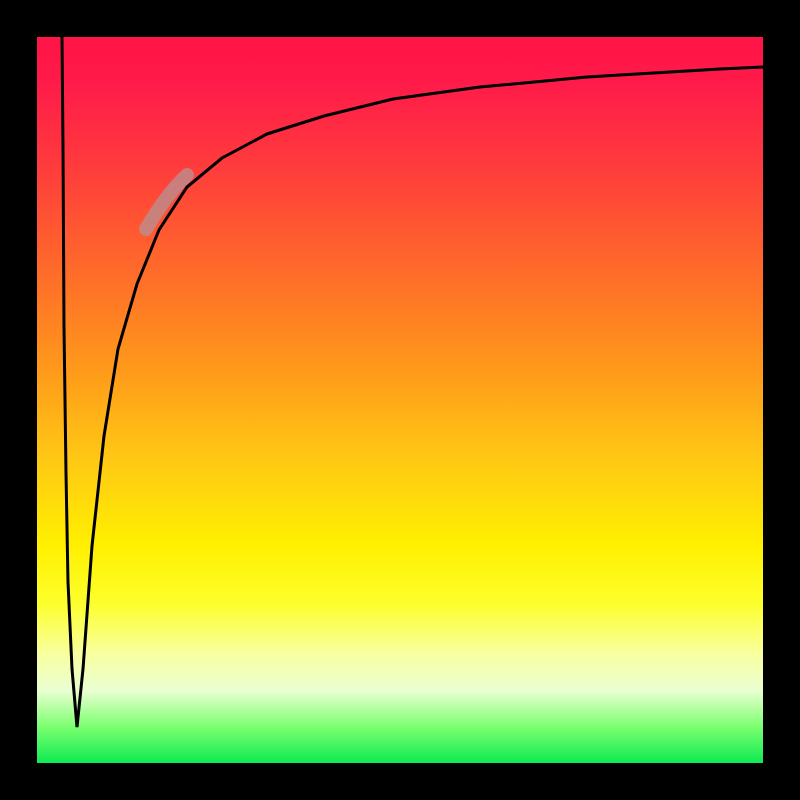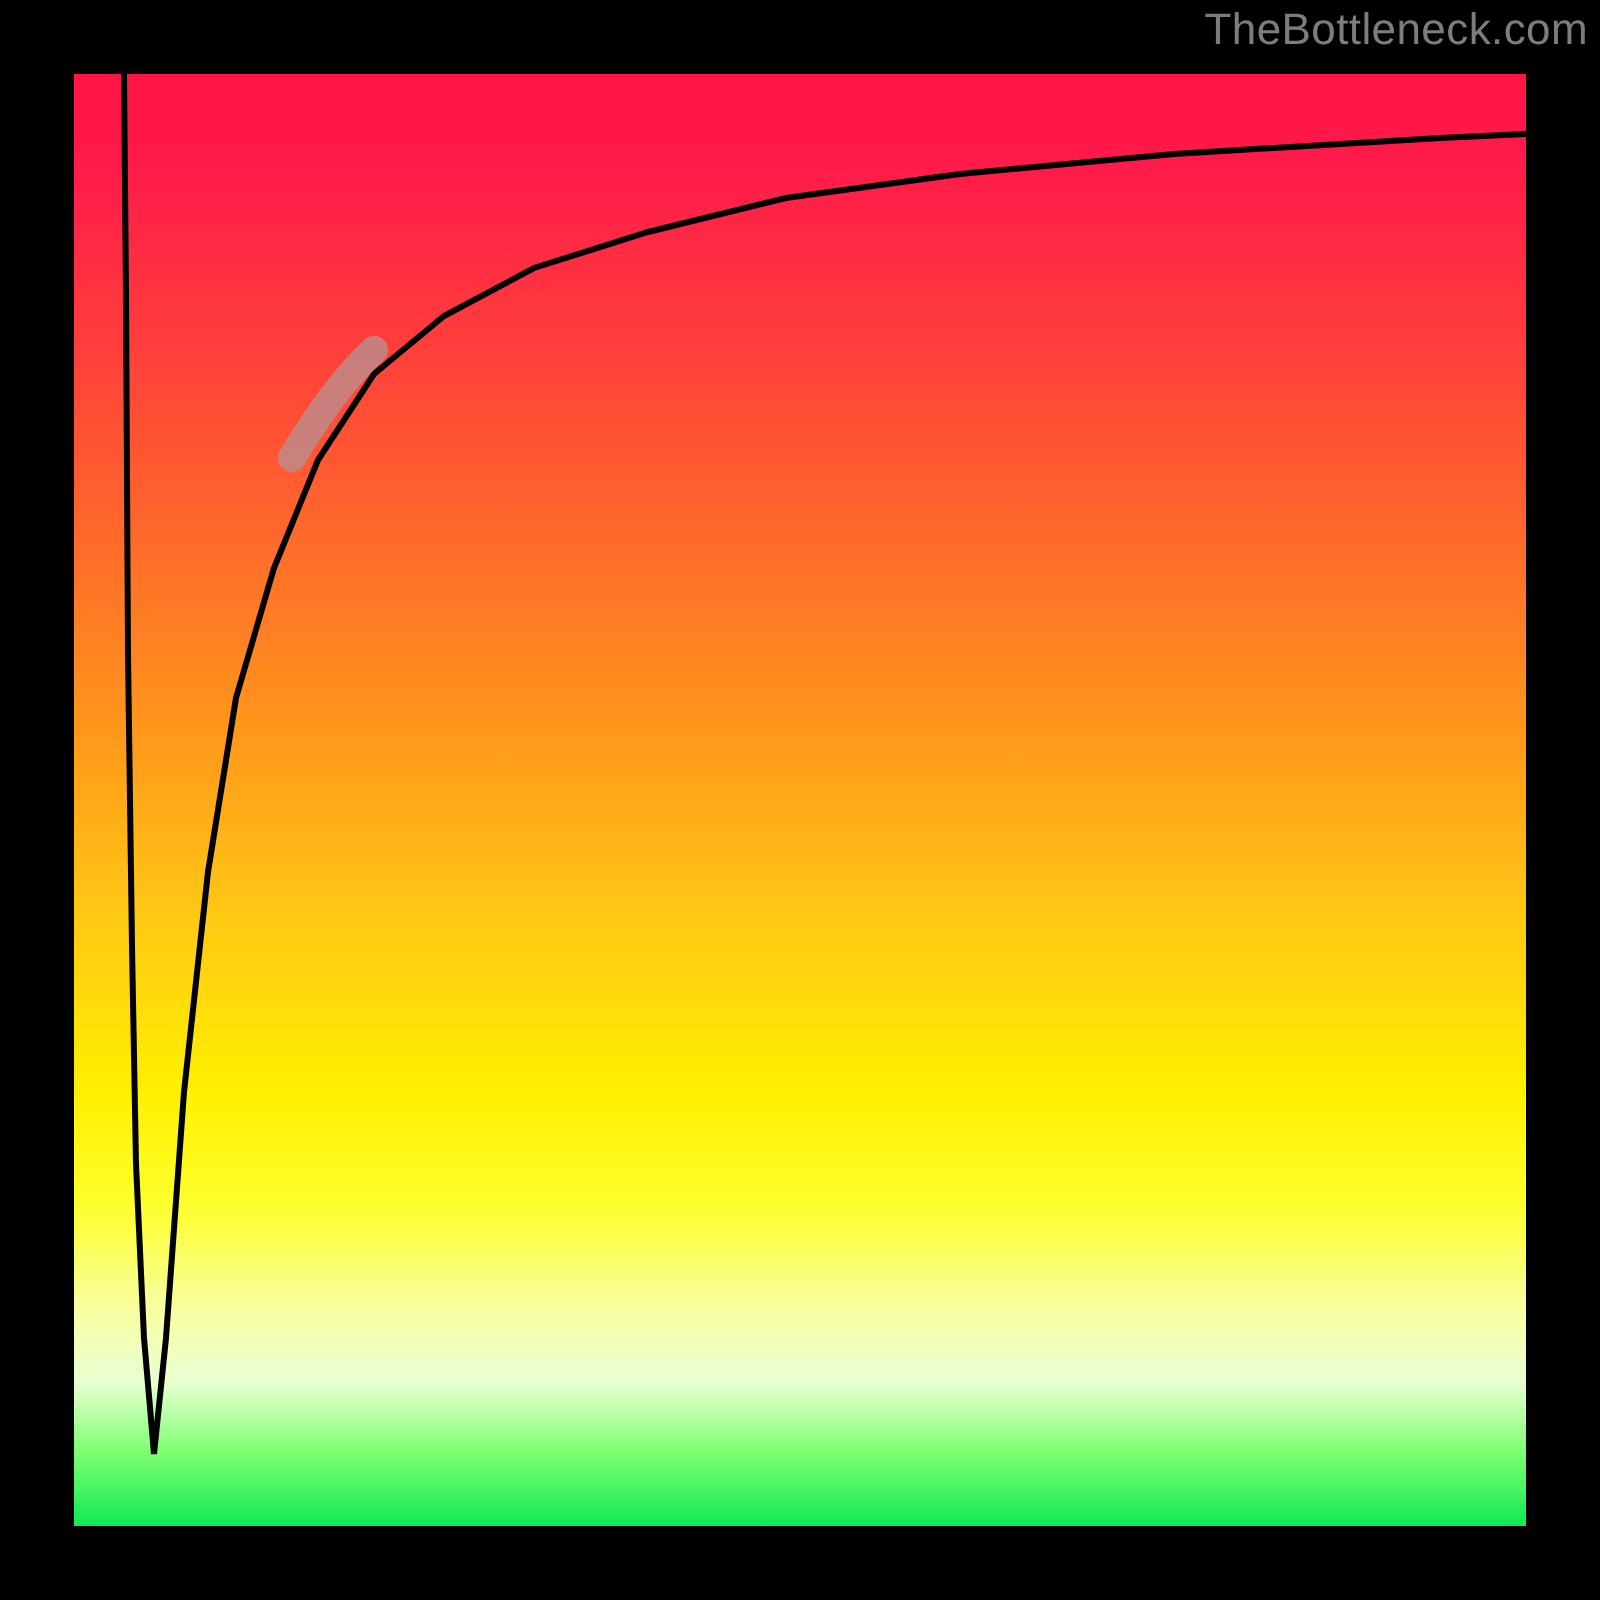--- a/index.html
+++ b/index.html
@@ -56,21 +56,20 @@
     width: 726px;
     height: 726px;
     overflow: visible;
   }
 </style>
 </head>
 <body>
 
 <div class="frame">
 
-  <div class="attribution">TheBottleneck.com</div>
 
   <div class="plot-area">
     <svg class="curve" viewBox="0 0 726 726">
 
       <path d="M 109 192
                C 122 170, 135 152, 150 138" stroke="#c08a8a" stroke-width="14" stroke-linecap="round" fill="none" opacity="0.85"></path>
 
       <path d="M 25 0
                L 26 110
                L 27 290

